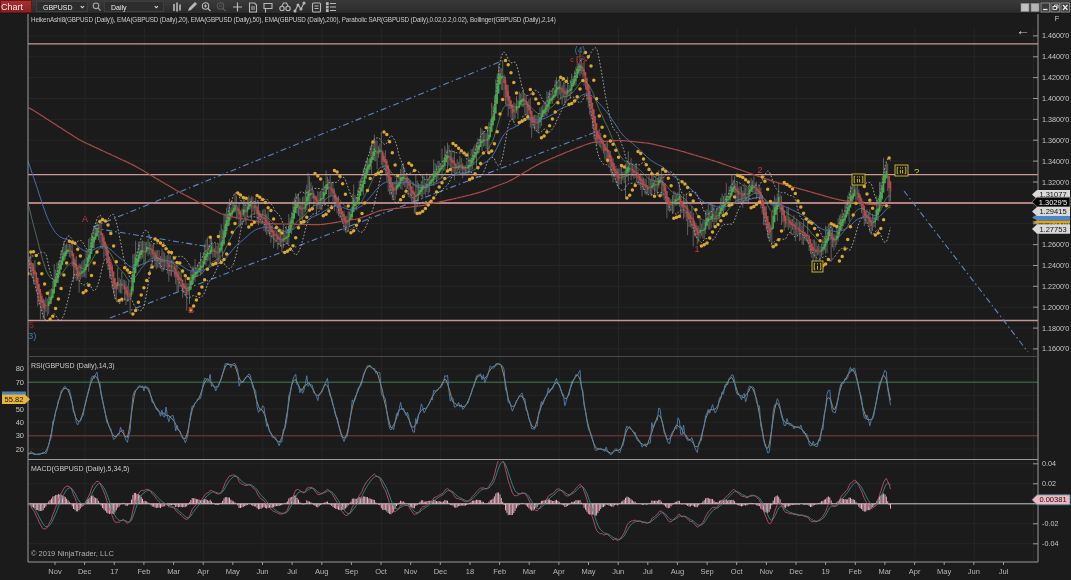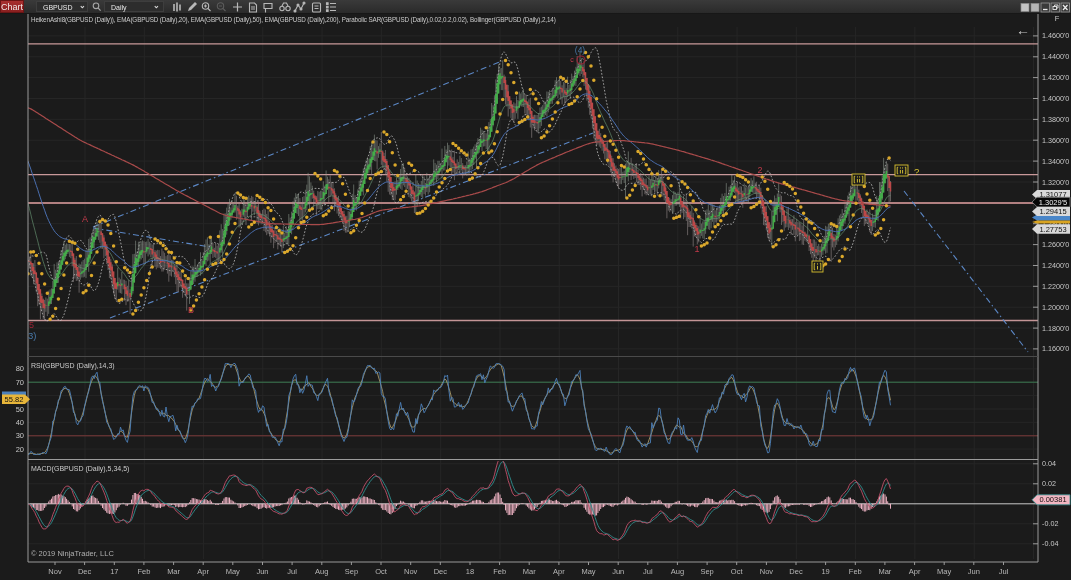--- a/index.html
+++ b/index.html
@@ -1,19 +1,19 @@
 <!DOCTYPE html>
 <html><head><meta charset="utf-8"><style>
 html,body{margin:0;padding:0;background:#1b1b1b;width:1071px;height:580px;overflow:hidden}
 *{box-sizing:border-box}
 </style></head>
 <body>
 <div style="position:relative;width:1071px;height:580px;background:#1b1b1b;font-family:'Liberation Sans',sans-serif">
 <div style="position:absolute;left:0;top:0;width:1071px;height:14px;background:linear-gradient(#3a3a3a,#2a2a2a);border-bottom:1px solid #171717"></div>
-<div style="position:absolute;left:0px;top:0px;width:24px;height:13px;background:linear-gradient(#a83030,#8a1f1f);border:1px solid #6a1515;color:#f2eaea;font:9px 'Liberation Sans',sans-serif;text-align:left;line-height:13px">Chart</div>
+<div style="position:absolute;left:0px;top:0px;width:32px;height:13px;background:linear-gradient(#a83030,#8a1f1f);border:1px solid #6a1515;color:#f2eaea;font:9px 'Liberation Sans',sans-serif;text-align:left;line-height:13px">Chart</div>
 <div style="position:absolute;left:36px;top:1px;width:52px;height:11px;background:#2d2d2d;border:1px solid #3e3e3e;color:#e8e8e8;font:7px 'Liberation Sans',sans-serif;padding-left:6px;line-height:11px">GBPUSD</div>
 <div style="position:absolute;left:79px;top:1px;color:#d8d8d8;font:bold 8px 'Liberation Sans',sans-serif">⌄</div>
 <div style="position:absolute;left:104px;top:1px;width:60px;height:11px;background:#2d2d2d;border:1px solid #3e3e3e;color:#e8e8e8;font:7px 'Liberation Sans',sans-serif;padding-left:6px;line-height:11px">Daily</div>
 <div style="position:absolute;left:153px;top:1px;color:#d8d8d8;font:bold 8px 'Liberation Sans',sans-serif">⌄</div>
 <svg width="1071" height="580" viewBox="0 0 1071 580" style="position:absolute;left:0;top:0" shape-rendering="auto">
 <defs>
 <clipPath id="cpP">
           <rect x="28" y="27" width="1010" height="329"></rect>
         </clipPath>
 <clipPath id="cpR">

